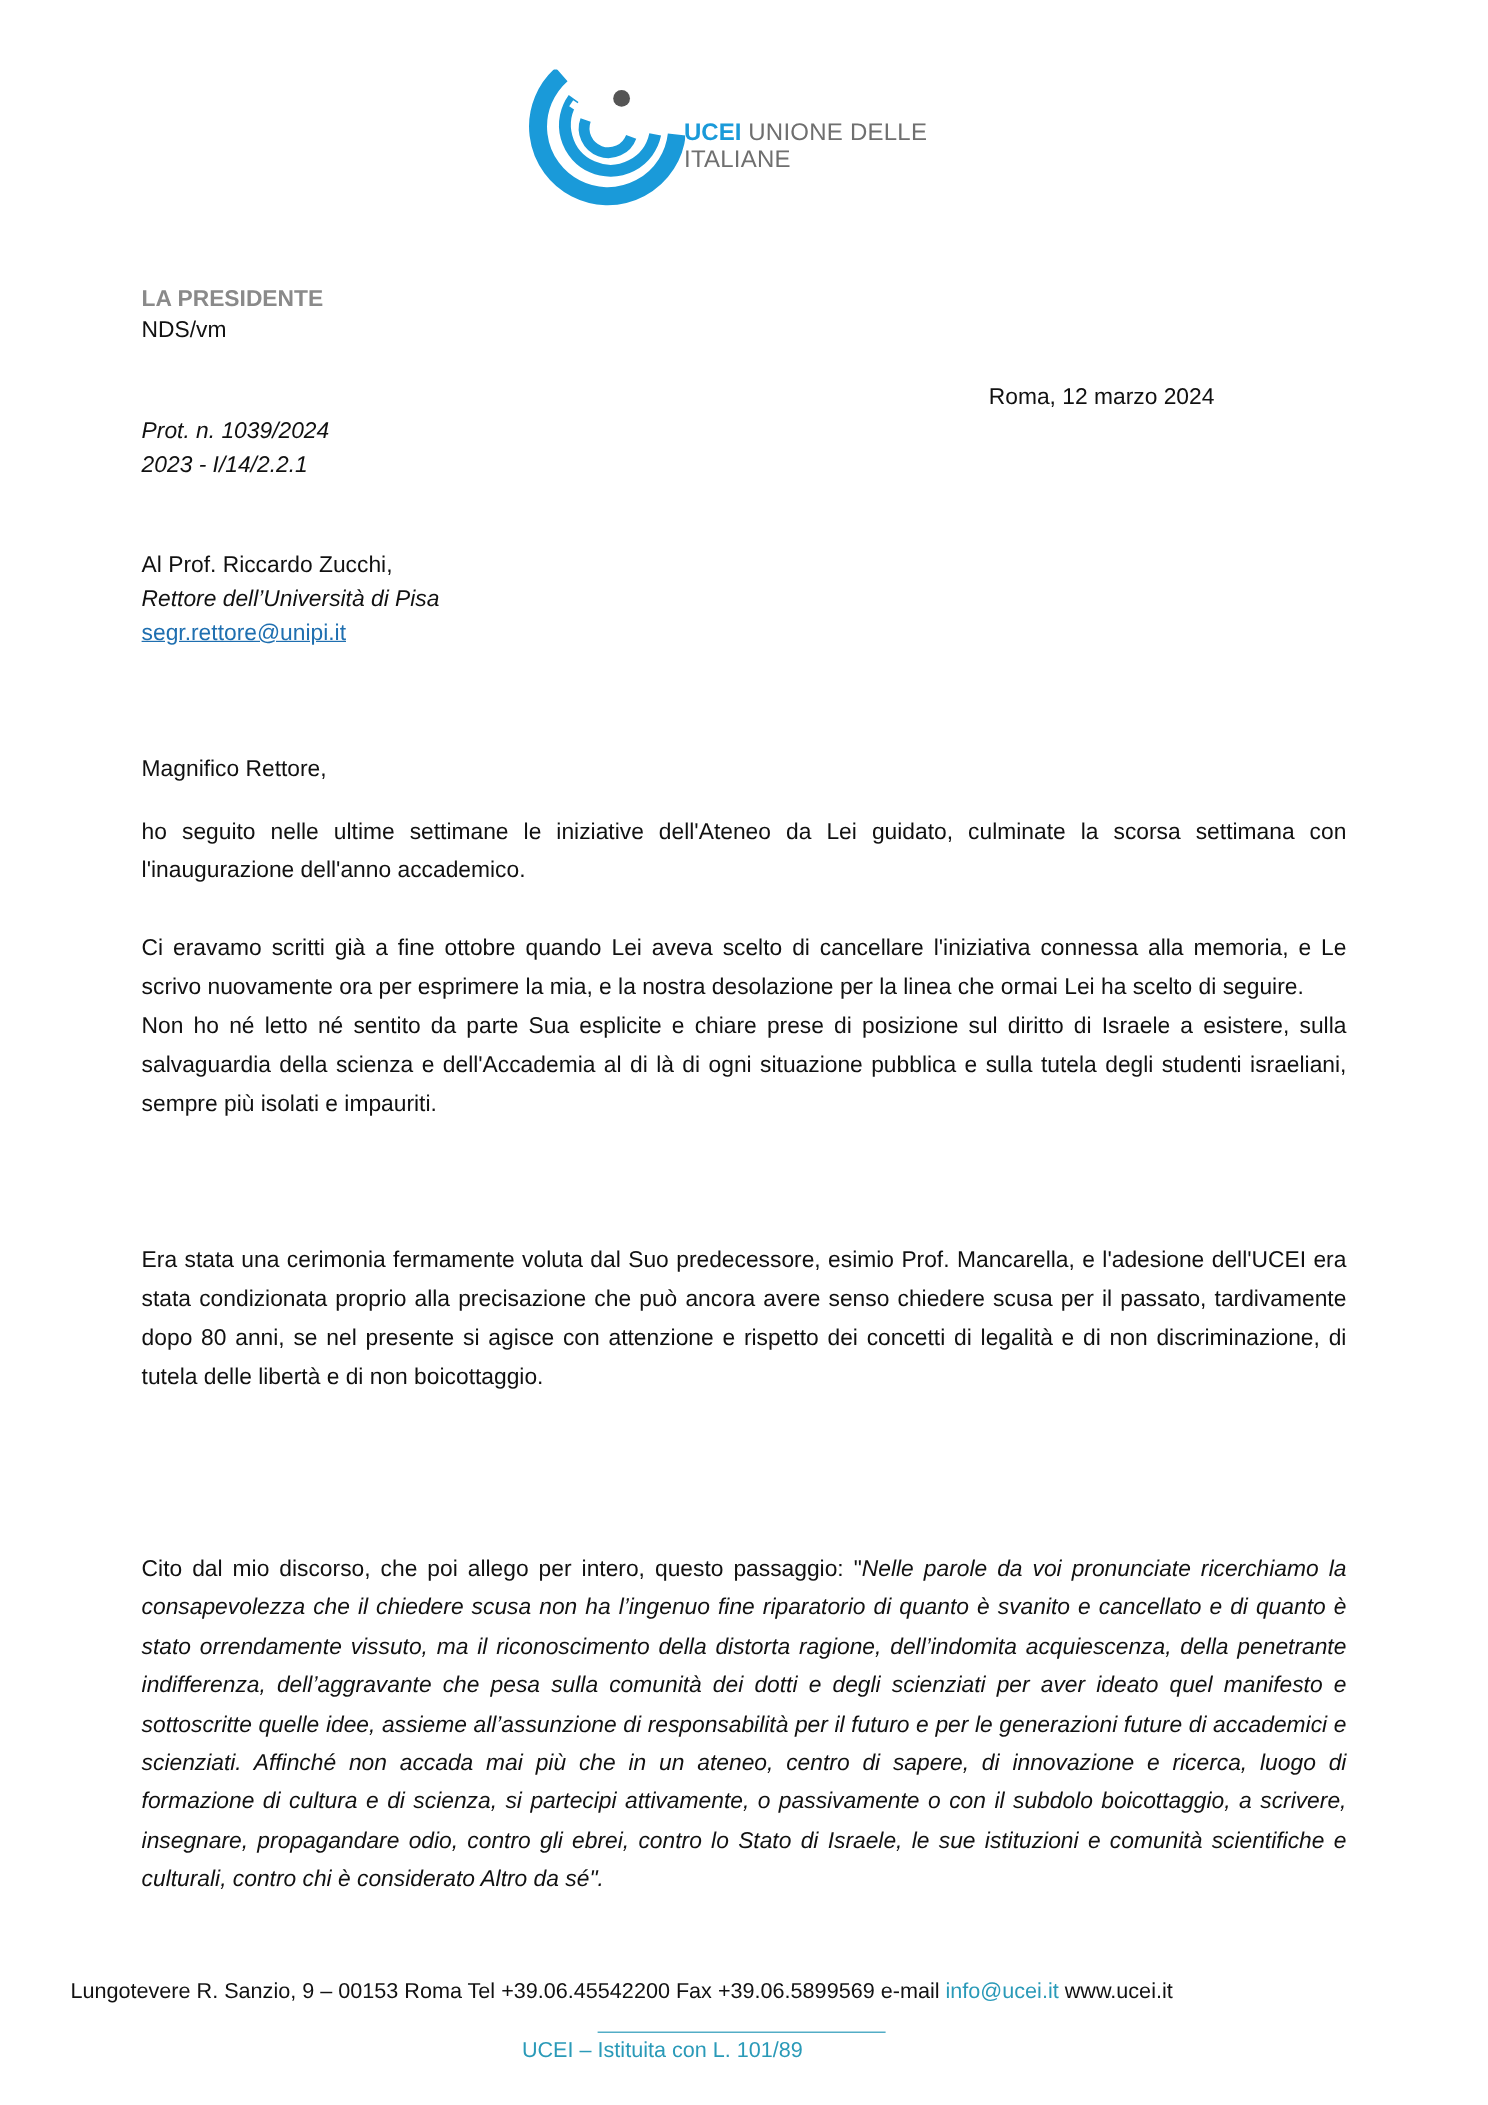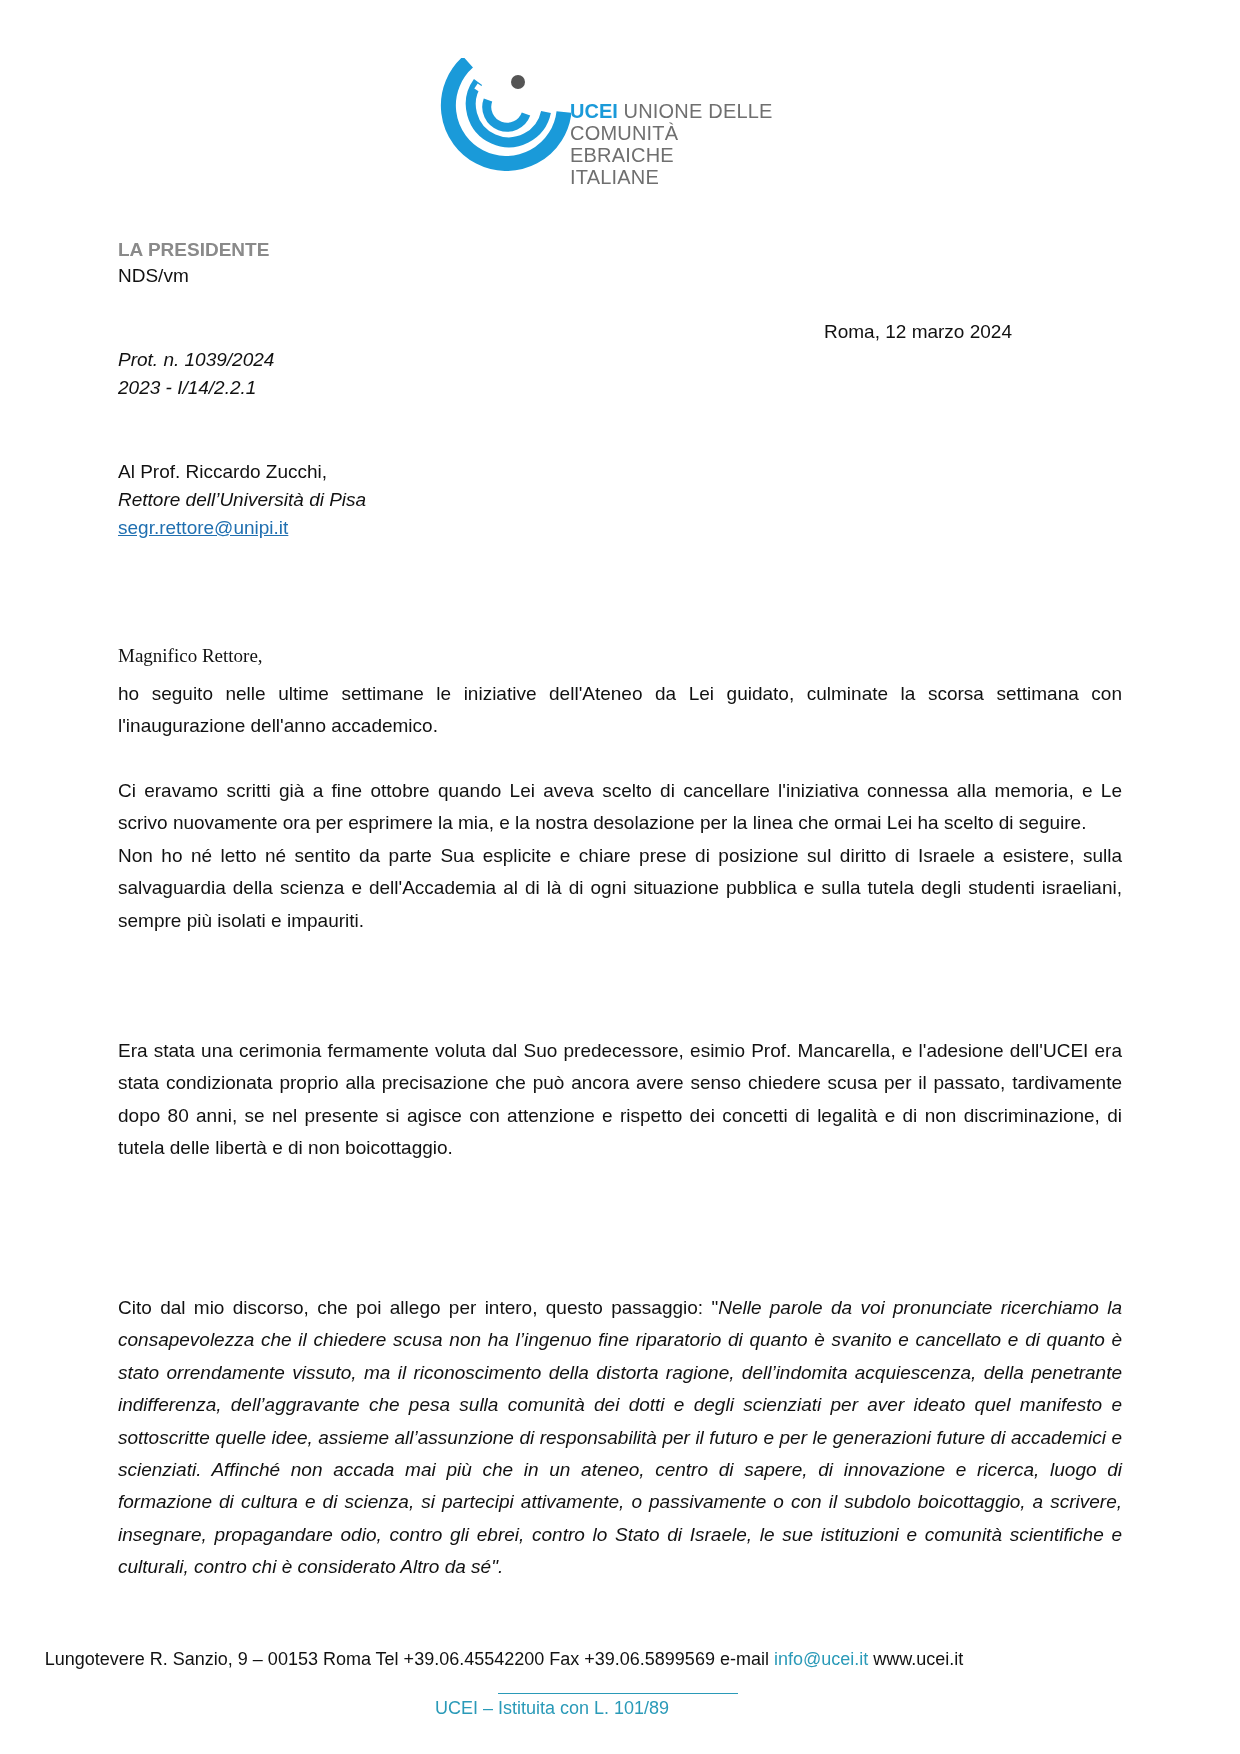--- a/index.html
+++ b/index.html
@@ -12,49 +12,48 @@
   .logo-text .ucei { color: #1a9ad9; font-weight: bold; letter-spacing: 0; }
   .txt { font-size: 19px; line-height: 24px; }
   .pres { left: 118px; top: 238px; color: #8a8a8a; font-weight: bold; font-size: 19px; text-align: center; }
   .nds { left: 118px; top: 264px; }
   .date { left: 824px; top: 320px; }
   .prot { left: 118px; top: 348px; font-style: italic; }
   .prot2 { left: 118px; top: 376px; font-style: italic; }
   .addr1 { left: 118px; top: 460px; }
   .addr2 { left: 118px; top: 488px; font-style: italic; }
   .addr3 { left: 118px; top: 516px; color: #1f6fb0; text-decoration: underline; cursor: pointer; }
-  .salut { left: 118px; top: 644px; font-family: Liberation Serif, serif; }
+  .salut { left: 118px; top: 630px; }
   .body { left: 118px; width: 1004px; font-size: 19px; line-height: 32.4px; text-align: justify; }
   .body p { margin: 0; }
   .p1 { top: 678px; }
   .p2 { top: 775px; }
   .p3 { top: 1035px; }
   .p4 { top: 1292px; }
   .it { font-style: italic; }
-  .footer { left: 0; width: 1008px; top: 1649px; text-align: center; font-size: 18px; }
+  .footer { left: 0; width: 1008px; top: 1649px; text-align: center; font-size: 18px; padding-left: 14px; }
   .footer .mail { color: #2a9ab8; cursor: pointer; }
   .rule { left: 498px; top: 1693px; width: 240px; height: 0; border-top: 1px solid #2a9ab8; }
   .foot2 { left: 0; width: 1104px; top: 1698px; text-align: center; font-size: 18px; color: #2a9ab8; }
 </style>
 </head>
 <body>
 
 <div class="abs logo">
   <svg width="135" height="120" viewBox="0 0 135 120">
     <g fill="none" stroke="#1a9ad9" stroke-linecap="butt">
       <path d="M 32 4 A 58 58 0 1 0 128 54" stroke-width="15"></path>
       <path d="M 42 24 A 38 38 0 1 0 110 54" stroke-width="10"></path>
       <path d="M 52 42 A 20 20 0 1 0 90 56" stroke-width="9"></path>
     </g>
     <line x1="40" y1="28" x2="70" y2="48" stroke="#ffffff" stroke-width="6"></line>
     <circle cx="82" cy="24" r="7" fill="#555555"></circle>
   </svg>
   <div class="logo-text">
     <div><span class="ucei">UCEI</span><span> UNIONE DELLE</span></div>
-    <div>COMUNITÀ EBRAICHE</div>
     <div>ITALIANE</div>
   </div>
 </div>
 
 <div class="abs txt pres">LA PRESIDENTE</div>
 <div class="abs txt nds">NDS/vm</div>
 <div class="abs txt date">Roma, 12 marzo 2024</div>
 <div class="abs txt prot">Prot. n. 1039/2024</div>
 <div class="abs txt prot2">2023 - I/14/2.2.1</div>
 

